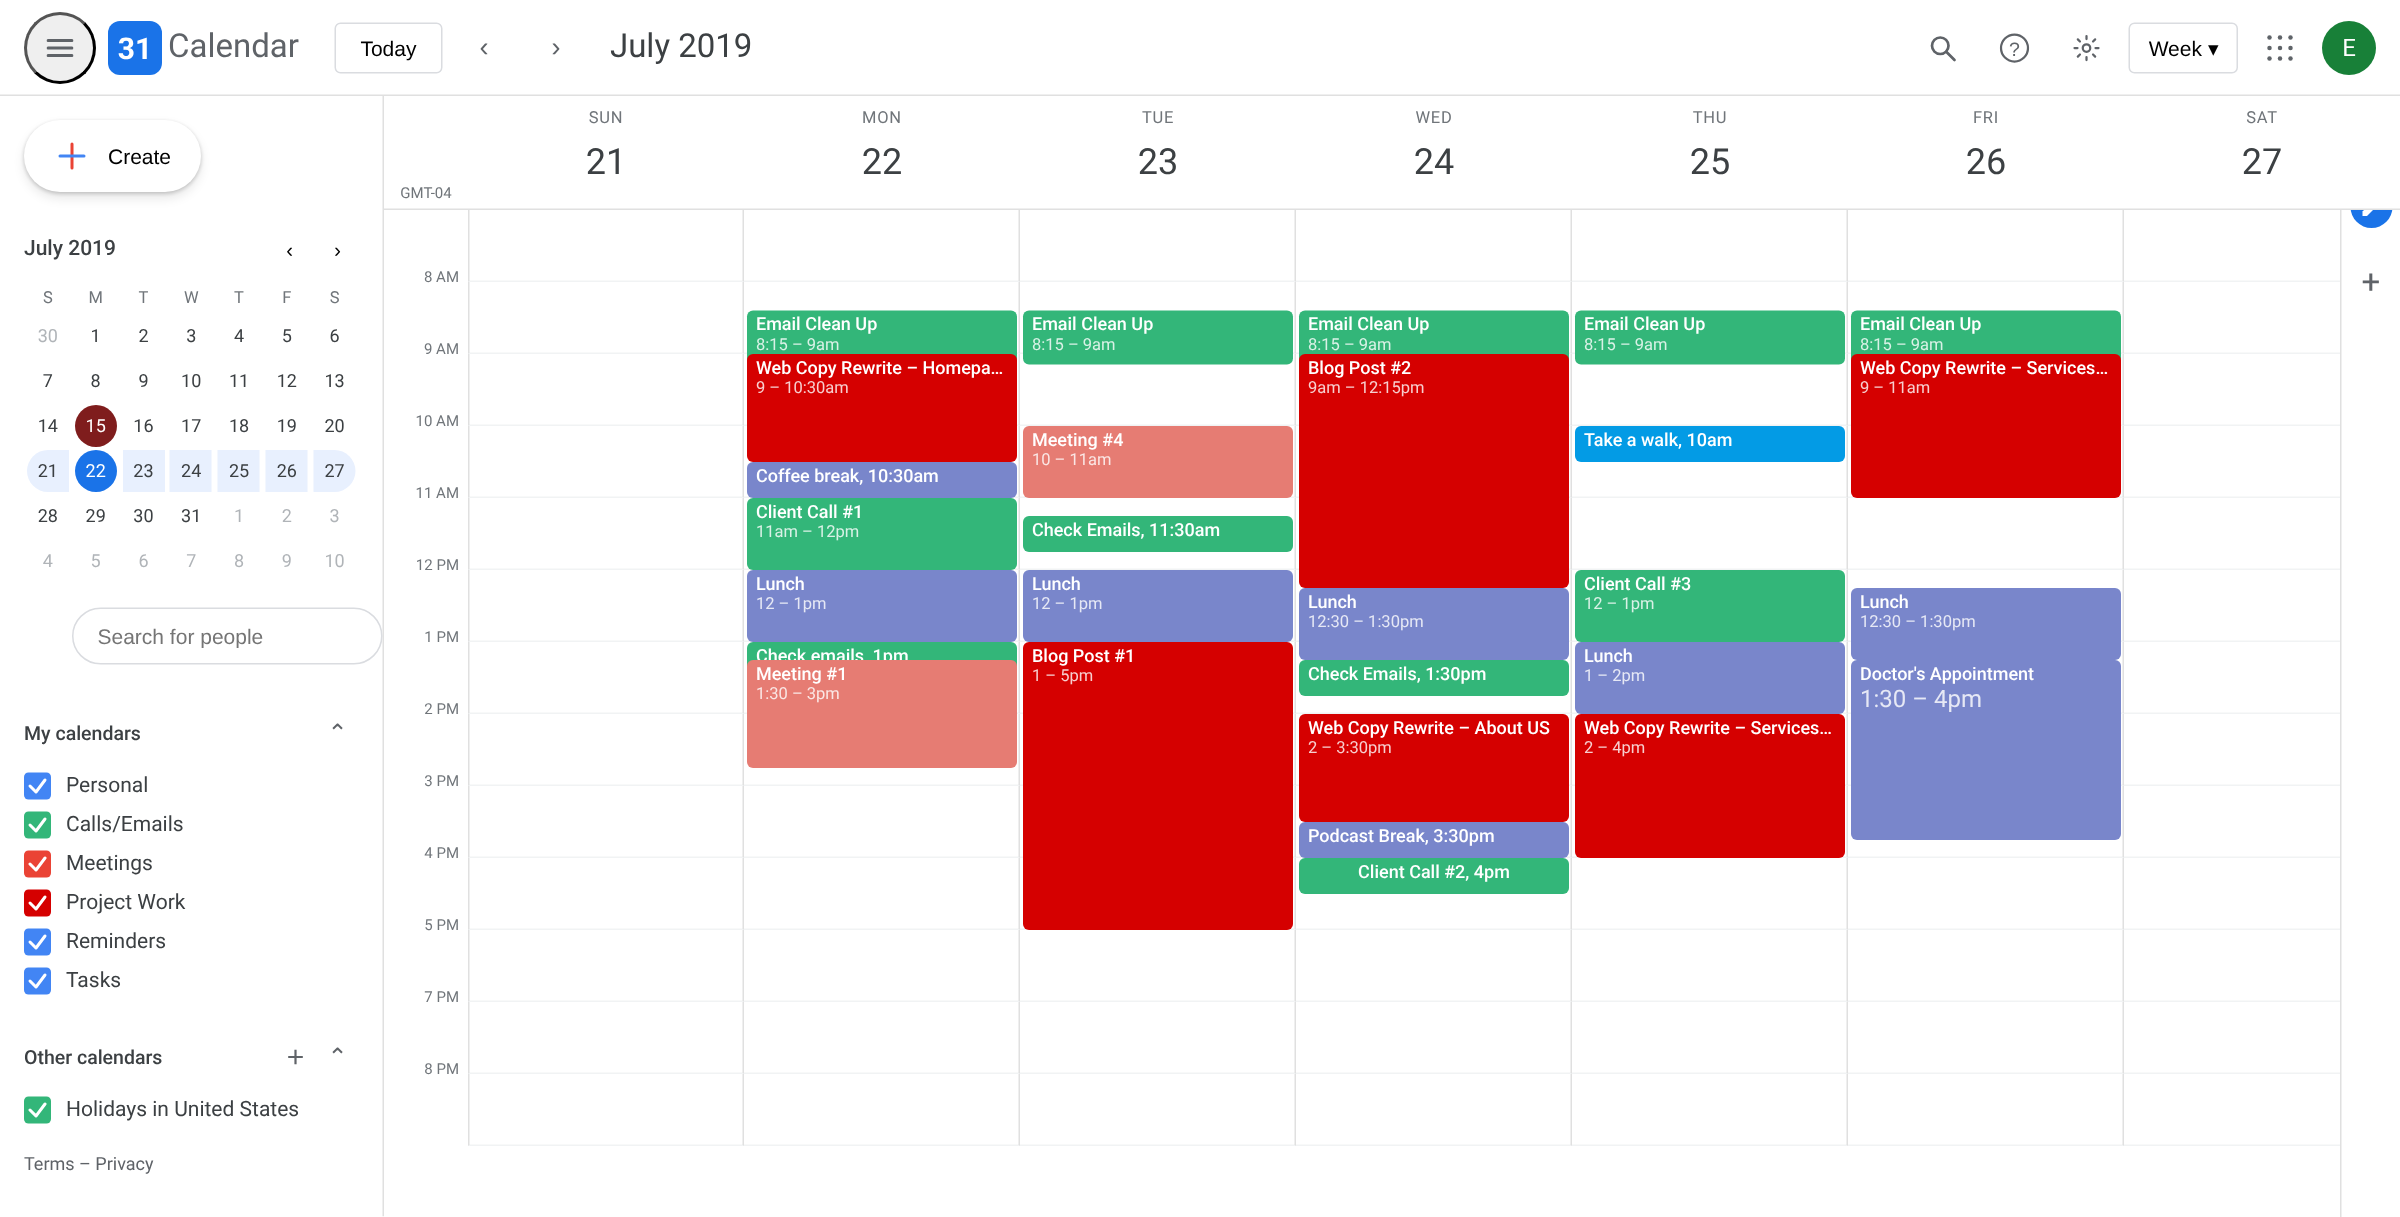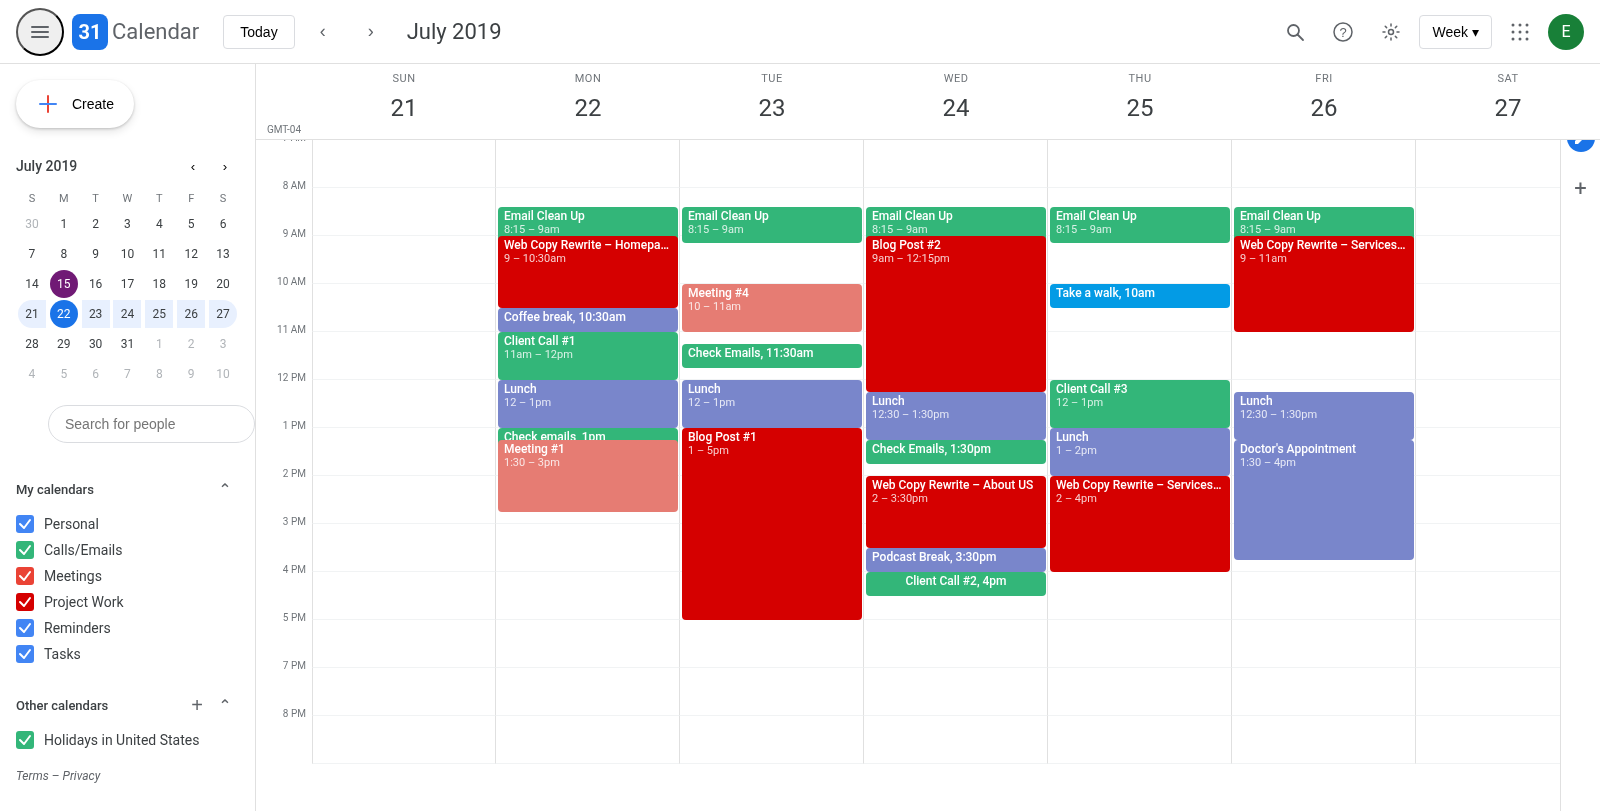--- a/index.html
+++ b/index.html
@@ -28,21 +28,21 @@
     .plus-icon { width: 24px; height: 24px; display: flex; align-items: center; justify-content: center; }
 
     
     .mini-cal { padding: 8px 16px; }
     .mini-cal-header { display: flex; align-items: center; justify-content: space-between; margin-bottom: 8px; }
     .mini-cal-title { font-size: 14px; font-weight: 500; }
     .mini-cal-nav { width: 28px; height: 28px; border: none; background: none; cursor: pointer; border-radius: 50%; display: flex; align-items: center; justify-content: center; }
     .mini-cal-grid { display: grid; grid-template-columns: repeat(7, 1fr); gap: 0; }
     .mini-cal-day-label { text-align: center; font-size: 11px; color: #70757a; padding: 4px 0; }
     .mini-cal-cell { text-align: center; padding: 4px 2px; font-size: 12px; cursor: pointer; border-radius: 50%; width: 28px; height: 28px; display: flex; align-items: center; justify-content: center; margin: 1px auto; }
-    .mini-cal-cell.today { background: #701a75; color: white; border-radius: 50%; }
+    .mini-cal-cell.today { background: #7f1d1d; color: white; border-radius: 50%; }
     .mini-cal-cell.other-month { color: #b0b4b8; }
 
     
     .search-people { margin: 8px 16px; border: 1px solid #dadce0; border-radius: 4px; padding: 10px 12px; font-size: 14px; color: #5f6368; cursor: pointer; background: white; }
 
     
     .cal-section { padding: 8px 16px; }
     .cal-section-header { display: flex; align-items: center; justify-content: space-between; padding: 8px 0; cursor: pointer; }
     .cal-section-title { font-size: 13px; font-weight: 500; }
     .cal-item { display: flex; align-items: center; gap: 10px; padding: 4px 0; cursor: pointer; }
@@ -66,21 +66,21 @@
     
     .event { border-radius: 4px; padding: 2px 6px; font-size: 12px; color: white; overflow: hidden; cursor: pointer; position: absolute; left: 2px; right: 2px; z-index: 1; }
     .event-title { font-weight: 500; white-space: nowrap; overflow: hidden; text-overflow: ellipsis; }
     .event-time { font-size: 11px; opacity: 0.9; white-space: nowrap; }
 
     
     .time-grid::-webkit-scrollbar { width: 8px; }
     .time-grid::-webkit-scrollbar-thumb { background: #dadce0; border-radius: 4px; }
 
     .terms { padding: 8px 16px; font-size: 12px; color: #5f6368; }
-    .terms a { color: #5f6368; text-decoration: none; font-style: italic; }
+    .terms a { color: #5f6368; text-decoration: none; }
 
     .section-collapse { border: none; background: none; cursor: pointer; font-size: 16px; color: #5f6368; width: 28px; height: 28px; border-radius: 50%; display: flex; align-items: center; justify-content: center; }
     .section-add { border: none; background: none; cursor: pointer; font-size: 20px; color: #5f6368; width: 28px; height: 28px; border-radius: 50%; display: flex; align-items: center; justify-content: center; }
   </style>
 </head>
 <body>
 
 <div class="header">
   <button class="header-menu-icon">
     <svg width="18" height="12" viewBox="0 0 18 12">
@@ -570,21 +570,21 @@
             <div class="event" style="position:absolute;left:calc(71.42857142857143% + 2px);width:calc(14.285714285714286% - 4px);top:96px;height:96px;background:#d50000;border-radius:4px;padding:2px 6px;overflow:hidden;cursor:pointer;pointer-events:all;">
               <div class="event-title" style="font-size:12px;font-weight:500;color:white;white-space:nowrap;overflow:hidden;text-overflow:ellipsis;">Web Copy Rewrite – Services #2</div>
               <div class="event-time" style="font-size:11px;color:rgba(255,255,255,0.9);white-space:nowrap;">9 – 11am</div>
             </div>
             <div class="event" style="position:absolute;left:calc(71.42857142857143% + 2px);width:calc(14.285714285714286% - 4px);top:252px;height:48px;background:#7986cb;border-radius:4px;padding:2px 6px;overflow:hidden;cursor:pointer;pointer-events:all;">
               <div class="event-title" style="font-size:12px;font-weight:500;color:white;white-space:nowrap;overflow:hidden;text-overflow:ellipsis;">Lunch</div>
               <div class="event-time" style="font-size:11px;color:rgba(255,255,255,0.9);white-space:nowrap;">12:30 – 1:30pm</div>
             </div>
             <div class="event" style="position:absolute;left:calc(71.42857142857143% + 2px);width:calc(14.285714285714286% - 4px);top:300px;height:120px;background:#7986cb;border-radius:4px;padding:2px 6px;overflow:hidden;cursor:pointer;pointer-events:all;">
               <div class="event-title" style="font-size:12px;font-weight:500;color:white;white-space:nowrap;overflow:hidden;text-overflow:ellipsis;">Doctor's Appointment</div>
-              <div class="event-time" style="font-size:11px;color:rgba(255,255,255,0.9);white-space:nowrap;">1:30 – 4pm</div>
+              <div class="event-time" style="font-size:16px;color:rgba(255,255,255,0.9);white-space:nowrap;">1:30 – 4pm</div>
             </div>
           </div>
       </div>
     </div>
   </div>
 
   <div style="position:absolute;right:0;top:64px;display:flex;flex-direction:column;align-items:center;padding:16px 4px;gap:16px;background:white;border-left:1px solid #e0e0e0;width:40px;height:100%;">
     <div style="width:28px;height:28px;background:#fbbc04;border-radius:4px;display:flex;align-items:center;justify-content:center;">
       <svg width="16" height="16" viewBox="0 0 16 16" fill="white">
           <path d="M8 1a5 5 0 0 0-5 5v3l-1 1v1h12v-1l-1-1V6a5 5 0 0 0-5-5zm0 13a2 2 0 0 0 2-2H6a2 2 0 0 0 2 2z"></path>

